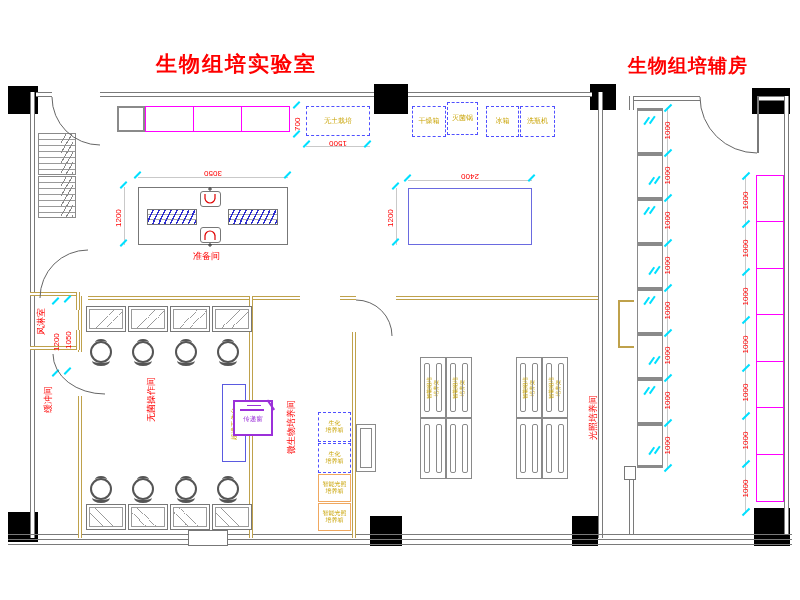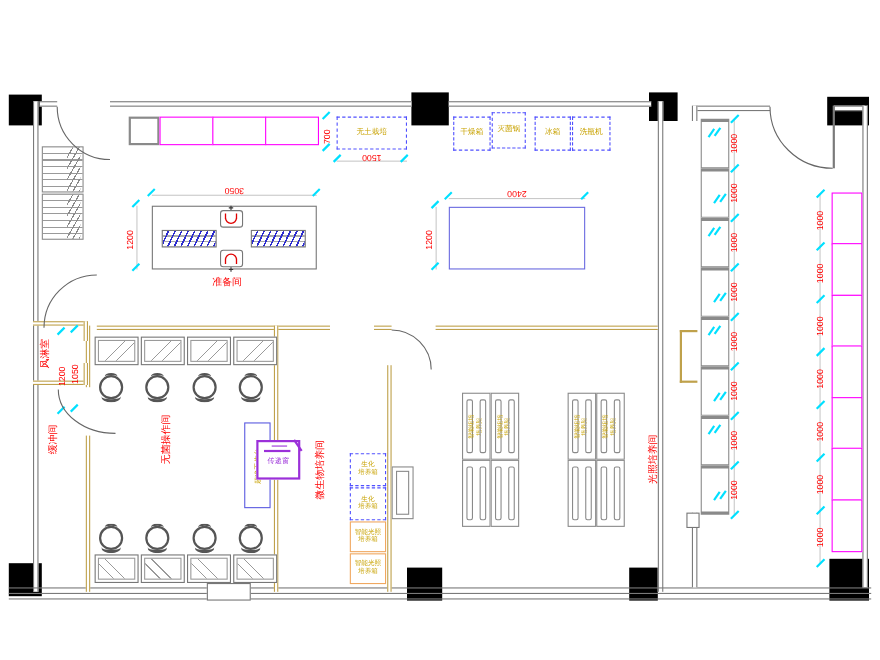--- a/index.html
+++ b/index.html
@@ -67,20 +67,22 @@
   .graycab i{position:absolute;left:3px;top:3px;right:3px;bottom:3px;border:1px solid #8a8a8a;display:block}
   .sqsmall{position:absolute;border:1px solid #777;background:#fff;box-sizing:border-box}
   .hlab{position:absolute;color:#fe0000;font-size:9px;white-space:nowrap}
   svg.overlay{position:absolute;left:0;top:0;pointer-events:none}
 </style>
 </head>
 <body>
 
 <div id="plan">
 
+  <div class="title" style="left:156px;top:50px;font-size:21px;letter-spacing:2px">生物组培实验室</div>
+  <div class="title" style="left:628px;top:53px;font-size:19px;letter-spacing:1px">生物组培辅房</div>
 
   <div class="col" style="left:8px;top:86px;width:30px;height:28px"></div>
   <div class="col" style="left:374px;top:84px;width:34px;height:30px"></div>
   <div class="col" style="left:590px;top:84px;width:26px;height:26px"></div>
   <div class="col" style="left:752px;top:88px;width:38px;height:26px"></div>
   <div class="col" style="left:8px;top:512px;width:30px;height:30px"></div>
   <div class="col" style="left:370px;top:516px;width:32px;height:30px"></div>
   <div class="col" style="left:572px;top:516px;width:26px;height:30px"></div>
   <div class="col" style="left:754px;top:508px;width:36px;height:38px"></div>
 

